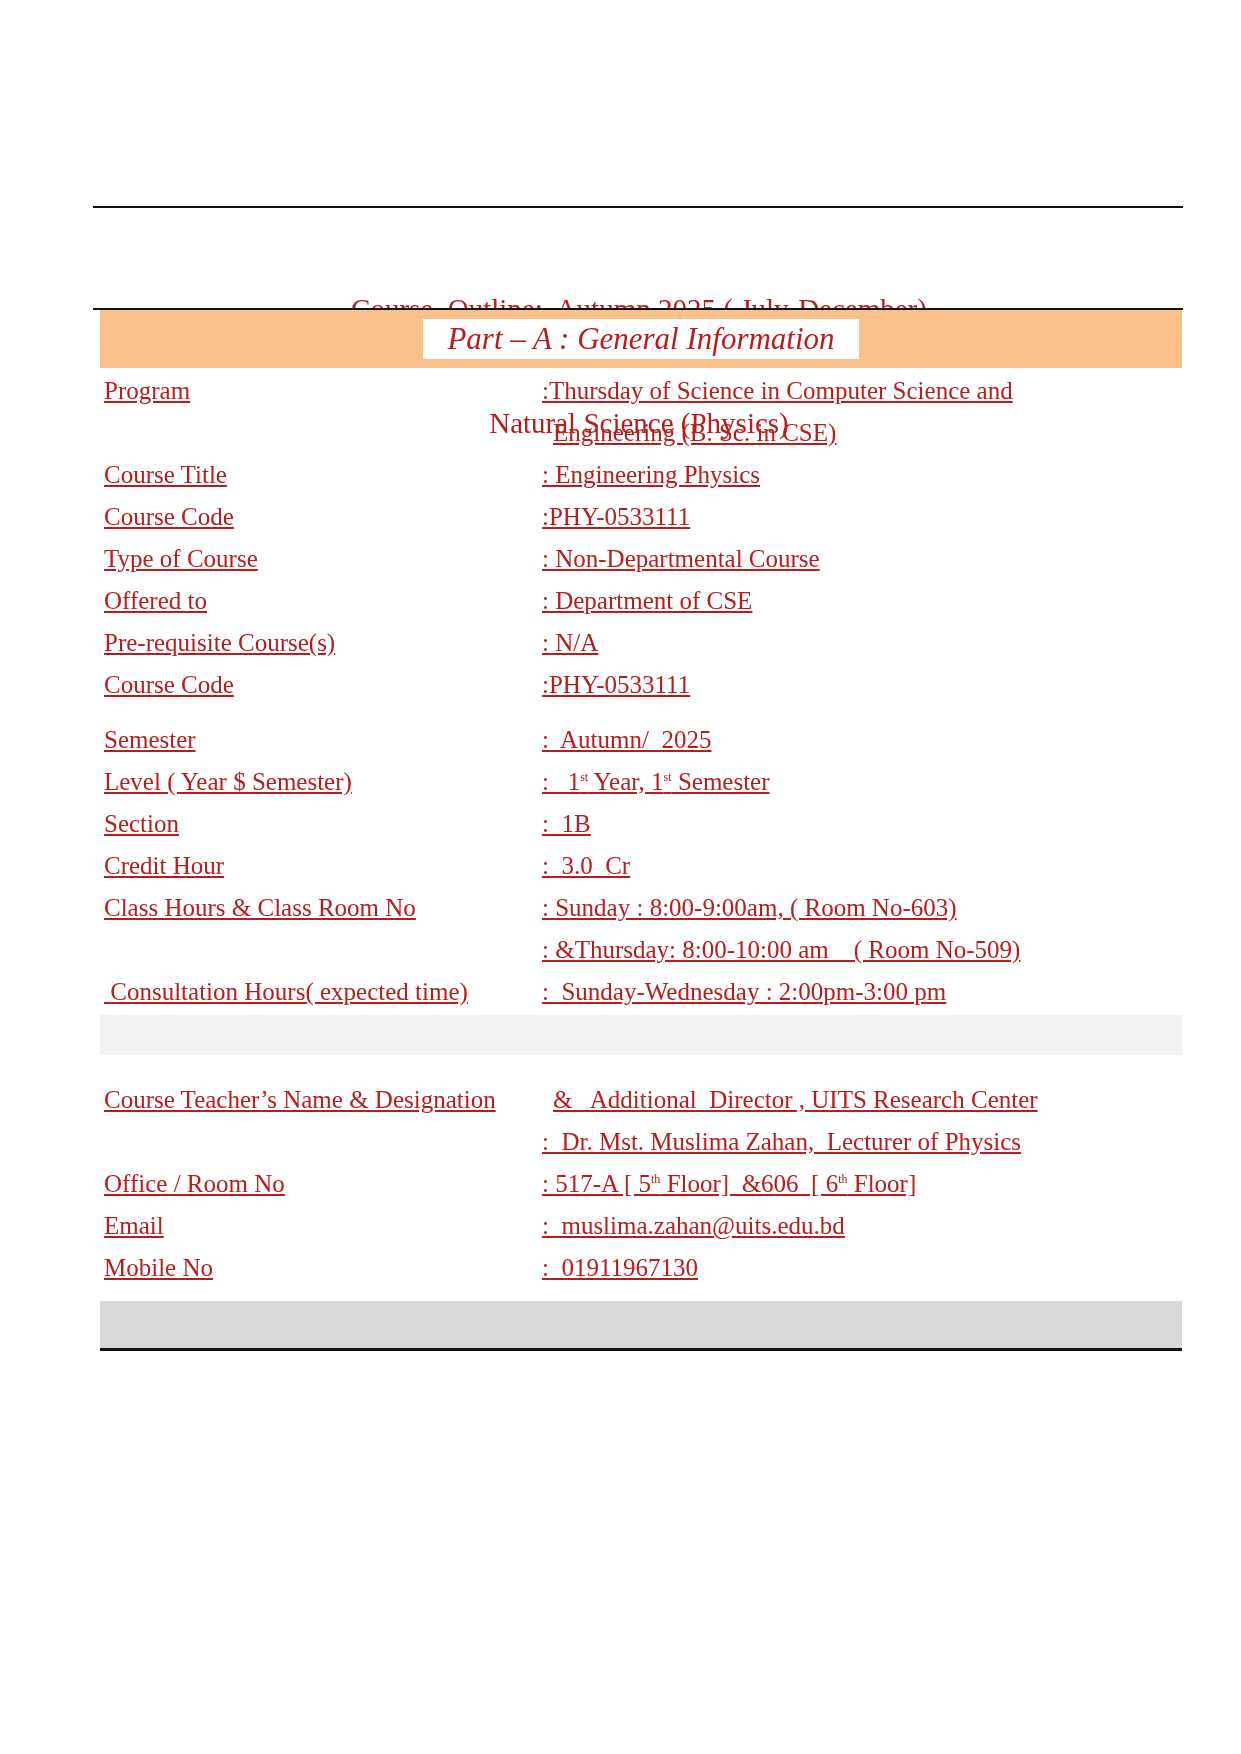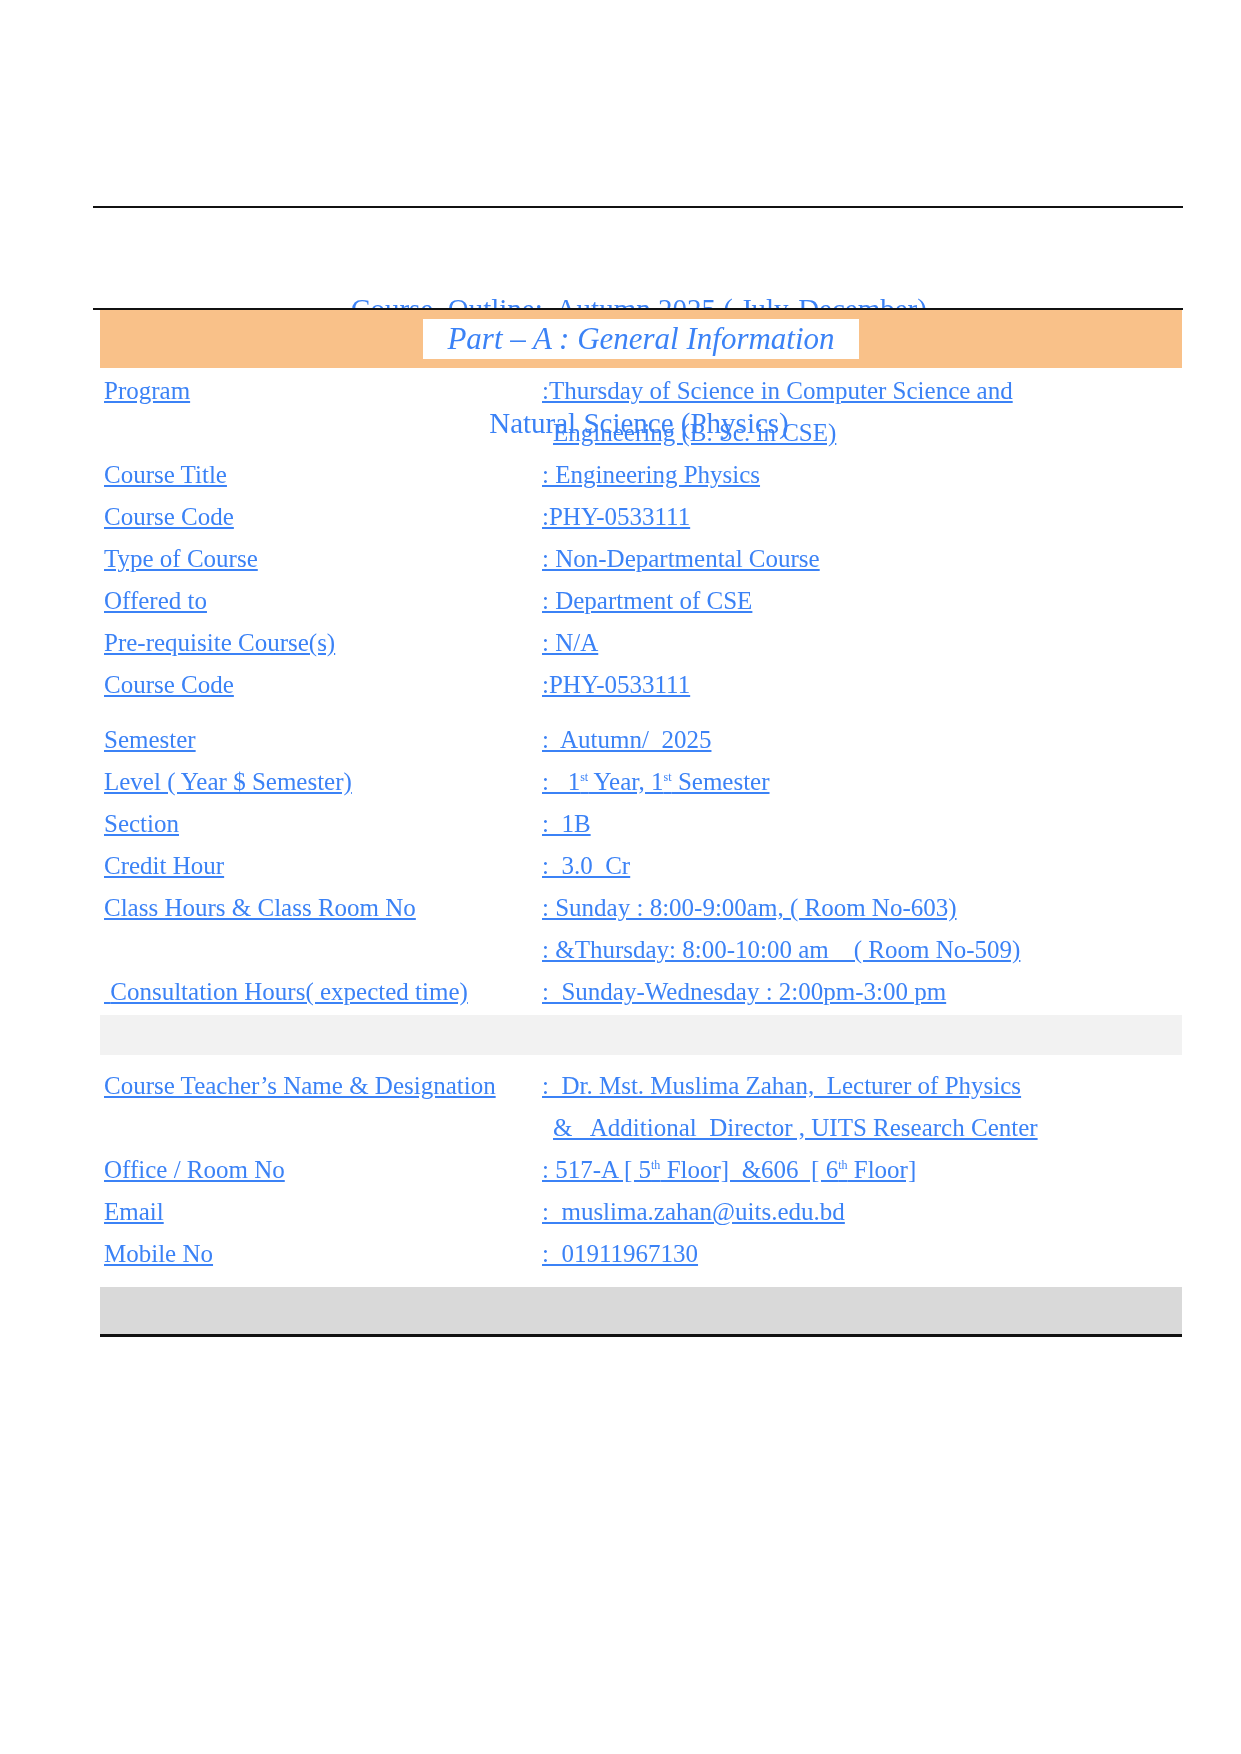--- a/index.html
+++ b/index.html
@@ -3,21 +3,21 @@
 <meta charset="utf-8">
 <style>
   * { margin: 0; padding: 0; box-sizing: border-box; }
   html, body { background: #ffffff; }
   .page {
     position: relative;
     width: 1241px;
     height: 1471px;
     background: #ffffff;
     font-family: "Liberation Serif", "DejaVu Serif", serif;
-    color: #3b82f6;
+    color: #b91c1c;
     overflow: hidden;
   }
   .top-rule {
     position: absolute;
     left: 93px; top: 206px;
     width: 1090px;
     border-top: 2px solid #111;
   }
   .title-block {
     position: absolute;
@@ -70,21 +70,21 @@
   .vline { line-height: 42px; white-space: pre-wrap; }
   .vline.indent { padding-left: 11px; }
   sup { font-size: 12px; line-height: 0; vertical-align: super; }
   .gap-sm { }
   .gap-md { margin-top: 13px; }
   .divider-bar {
     width: 1082px; height: 40px;
     background: #F2F2F2;
     margin-top: 2px;
   }
-  .row.after-divider { margin-top: 10px; }
+  .row.after-divider { margin-top: 24px; }
   .footer-bar {
     width: 1082px; height: 50px;
     background: #D9D9D9;
     margin-top: 12px;
     border-bottom: 3px solid #111;
   }
 </style>
 </head>
 <body>
 
@@ -196,22 +196,22 @@
       <div class="value">
         <div class="vline">:  Sunday-Wednesday : 2:00pm-3:00 pm</div>
       </div>
     </div>
 
     <div class="divider-bar"></div>
 
     <div class="row after-divider">
       <div class="label">Course Teacher’s Name &amp; Designation</div>
       <div class="value">
+        <div class="vline indent">&amp;   Additional  Director , UITS Research Center</div>
         <div class="vline">:  Dr. Mst. Muslima Zahan,  Lecturer of Physics</div>
-        <div class="vline indent">&amp;   Additional  Director , UITS Research Center</div>
       </div>
     </div>
 
     <div class="row">
       <div class="label">Office / Room No</div>
       <div class="value">
         <div class="vline"><span>: 517-A [ 5</span><sup>th</sup><span> Floor]  &amp;606  [ 6</span><sup>th</sup><span> Floor]</span></div>
       </div>
     </div>
 

